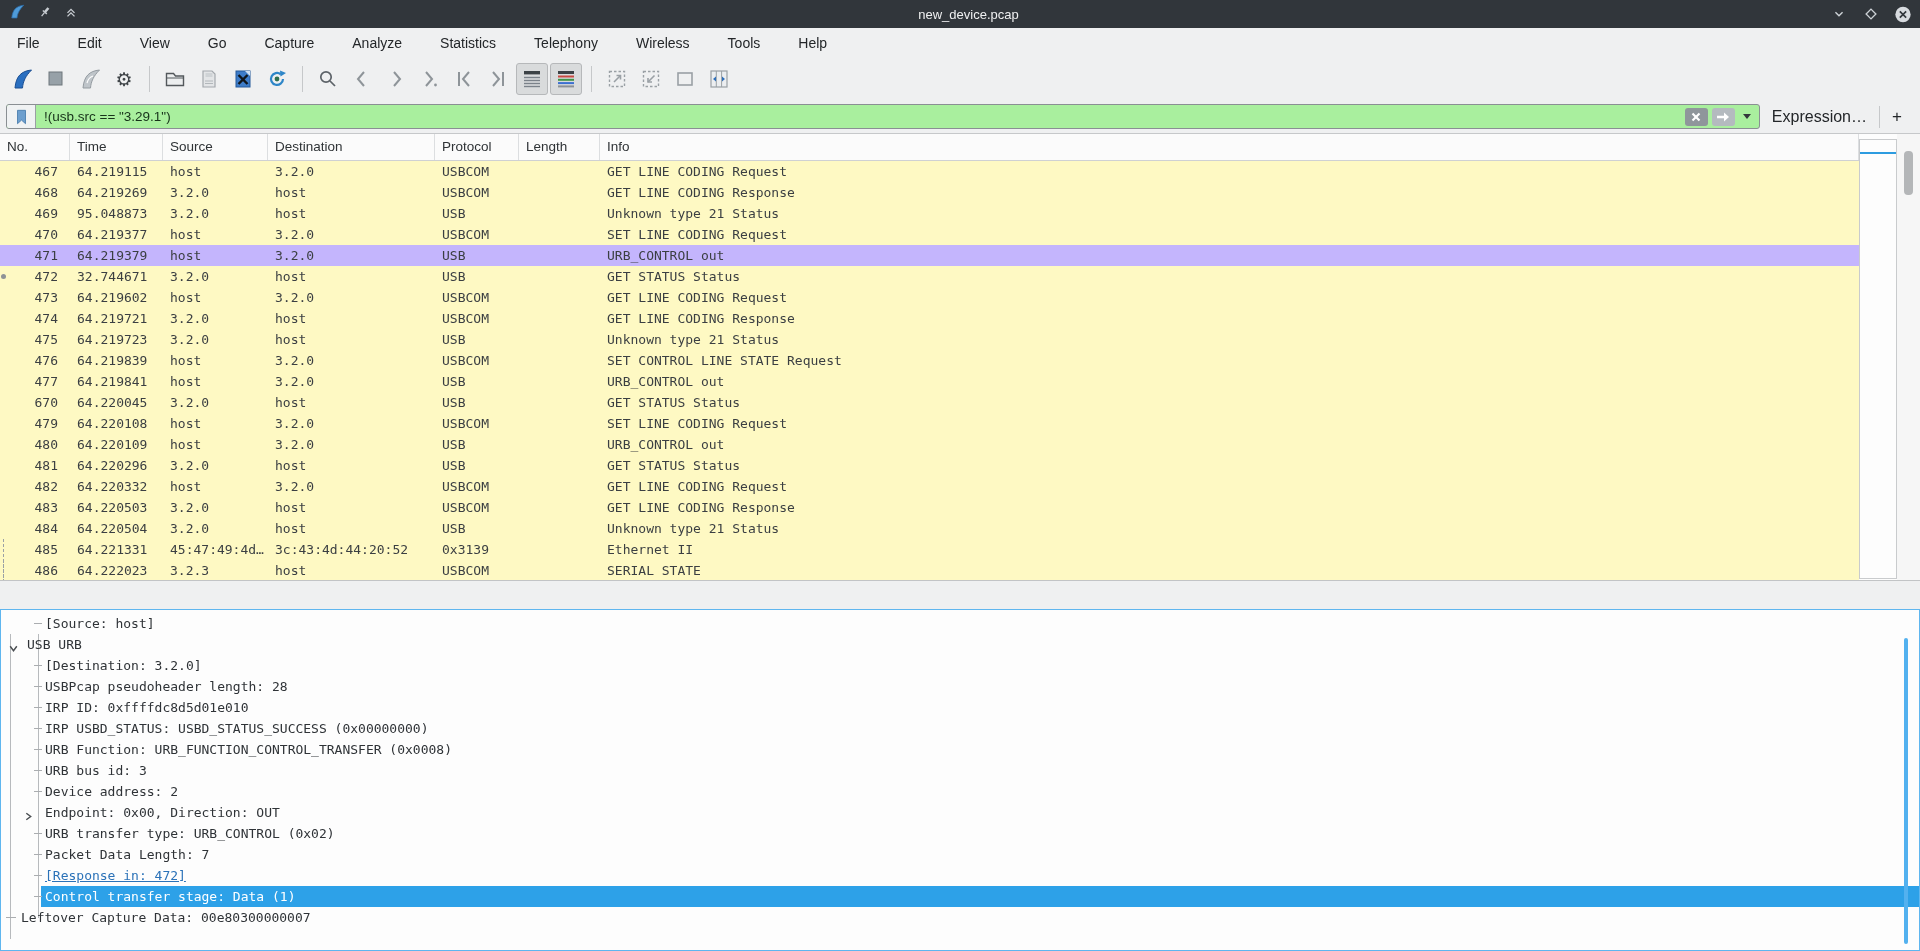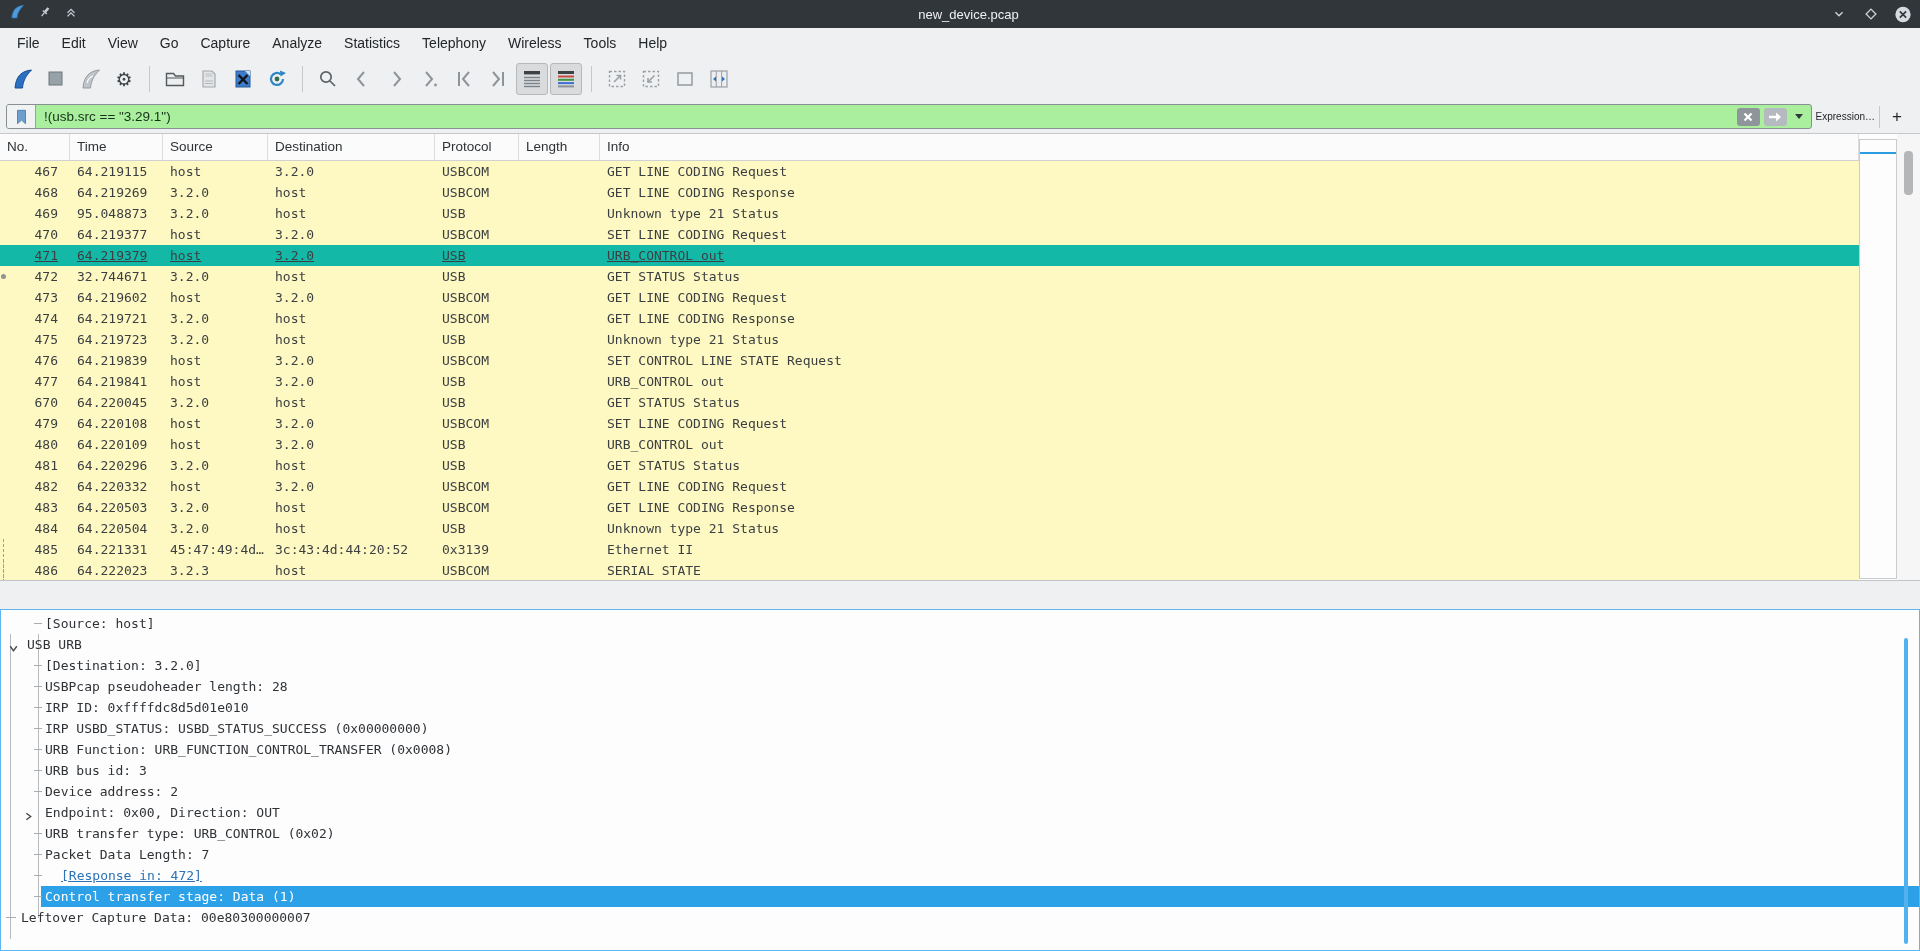--- a/index.html
+++ b/index.html
@@ -8,50 +8,50 @@
   .app { display:flex; flex-direction:column; width:1920px; height:951px; }
 
   
   .titlebar { height:28px; background:#31363b; position:relative; display:flex; align-items:center; padding:0 8px; flex:none; }
   .titlebar .tb-left { display:flex; align-items:center; gap:12px; }
   .titlebar .title { position:absolute; left:17px; right:0; text-align:center; color:#eff0f1; font-size:13px; pointer-events:none; }
   .titlebar .tb-right { margin-left:auto; display:flex; align-items:center; gap:14px; z-index:2; }
   .winbtn { width:18px; height:18px; display:flex; align-items:center; justify-content:center; }
 
   
-  .menubar { height:30px; background:#eff0f1; display:flex; align-items:center; padding-left:6px; flex:none; }
+  .menubar { height:30px; background:#eff0f1; display:flex; align-items:center; padding-left:6px; flex:none;gap:16px; }
   .menu-item { padding:0 11px; font-size:14px; color:#232629; line-height:30px; }
 
   
   .toolbar { height:42px; background:#eff0f1; display:flex; align-items:center; padding-left:6px; gap:2px; flex:none; }
   .tbtn { width:32px; height:32px; display:flex; align-items:center; justify-content:center; border:1px solid transparent; border-radius:3px; }
   .tbtn.pressed { background:#d9dbdc; border-color:#b6b8ba; }
   .tsep { width:1px; height:26px; background:#c6c8ca; margin:0 7px; flex:none; }
   .glyph { font-size:19px; line-height:1; }
 
   
   .filterrow { height:33px; display:flex; align-items:center; padding:0 6px; background:#eff0f1; flex:none; }
   .filterbox { flex:1; height:25px; border:1px solid #8a8f93; border-radius:3px; background:#a9ef9e; display:flex; align-items:center; overflow:hidden; }
   .fb-bookmark { width:29px; height:100%; background:#f0f2f3; border-right:1px solid #9aa0a4; display:flex; align-items:center; justify-content:center; flex:none; }
   .fb-text { flex:1; padding-left:8px; font-size:13.5px; color:#17321a; white-space:nowrap; }
   .fb-btn { width:23px; height:18px; border-radius:3px; display:flex; align-items:center; justify-content:center; margin-right:4px; flex:none; }
   .fb-clear { background:#8f969b; }
   .fb-apply { background:#b4babf; }
   .fb-caret { width:0; height:0; border-left:4px solid transparent; border-right:4px solid transparent; border-top:5px solid #33383c; margin:0 8px 0 4px; flex:none; }
-  .expr-label { font-size:10px; color:#232629; padding:0 4px; }
+  .expr-label { font-size:16px; color:#232629; padding:0 12px; }
   .vsep { width:1px; height:22px; background:#c6c8ca; }
   .plus-btn { width:34px; text-align:center; font-size:17px; color:#232629; }
 
   
   .packet-panel { height:447px; background:#fdfdfd; border-top:1px solid #c6c8ca; position:relative; flex:none; overflow:hidden; }
   .phead { display:grid; grid-template-columns:70px 93px 105px 167px 84px 81px 1fr; height:27px; background:#fbfbfb; border-bottom:1px solid #cfd1d3; width:1859px; }
   .phead .hcell { font-size:13.5px; color:#2f3336; line-height:26px; padding-left:7px; border-right:1px solid #dcdee0; white-space:nowrap; overflow:hidden; }
   .prows { width:1859px; }
   .prow { display:grid; grid-template-columns:8px 62px 93px 105px 167px 84px 81px 1fr; height:21px; font-family:"DejaVu Sans Mono", monospace; font-size:13px; color:#3b3f42; background:#fef9c3; }
-  .prow.sel { background:#14b8a6;text-decoration:underline; }
+  .prow.sel { background:#c4b5fd; }
   .prow span { line-height:21px; white-space:nowrap; overflow:hidden; }
   .prow .c-no { text-align:right; padding-right:12px; }
   .prow .c-time,.prow .c-src,.prow .c-dst,.prow .c-proto,.prow .c-info { padding-left:7px; }
   .prow .c-len { text-align:right; padding-right:6px;margin-top:48px; }
   .prow .gutter { position:relative; }
   .prow.ind-dot .gutter::after { content:""; position:absolute; left:1px; top:8px; width:5px; height:5px; border-radius:50%; background:#8f9396; }
   .prow.ind-dash .gutter::after { content:""; position:absolute; left:3px; top:0; bottom:0; border-left:1px dashed #9aa0a5; }
   .minimap { position:absolute; top:5px; bottom:1px; left:1859px; width:38px; background:#fdfdfd; border:1px solid #c9cbcd; }
   .minimap-sel { position:absolute; left:0; right:0; top:12px; height:2px; background:#2d9ce0; }
   .vscroll { position:absolute; top:0; bottom:0; left:1897px; width:23px; background:#f6f6f6; }
@@ -64,21 +64,21 @@
   .detail-pane { height:342px; background:#fdfdfd; border:1px solid #5fb6ef; position:relative; overflow:hidden; padding-top:3px; font-family:"DejaVu Sans Mono", monospace; font-size:13px; color:#2f3337; flex:none; }
   .dl { height:21px; line-height:21px; position:relative; white-space:nowrap; }
   .dl.d0 { padding-left:26px; }
   .dl.d1 { padding-left:44px; }
   .dl.d1:not(.has-exp)::before { content:""; position:absolute; left:33px; top:10px; width:8px; height:1px; background:#aaadb0; }
   .dl.d0leaf { padding-left:20px; }
   .dl.d0leaf::before { content:""; position:absolute; left:5px; top:10px; width:10px; height:1px; background:#aaadb0; }
   .dl .exp { position:absolute; top:5px; width:12px; height:12px; }
   .dl.d0 .exp { left:7px; }
   .dl.d1 .exp { left:22px; }
-  .dl.link .txt { color:#2b72b8; text-decoration:underline;margin-left:16px; }
+  .dl.link .txt { color:#2b72b8; text-decoration:underline; }
   .dl.selected { background:linear-gradient(to right, transparent 40px, #2da1e8 40px); }
   .dl.selected .txt { color:#ffffff; }
   .tree-vline { position:absolute; width:1px; background:#b7babd; }
   .tv1 { left:9px; top:24px; height:305px; }
   .tv2 { left:37px; top:24px; height:284px; }
   .dscroll { position:absolute; right:11px; top:28px; bottom:6px; width:4px; border-radius:2px; background:#53b1ef; }
 </style>
 </head>
 <body>
 

